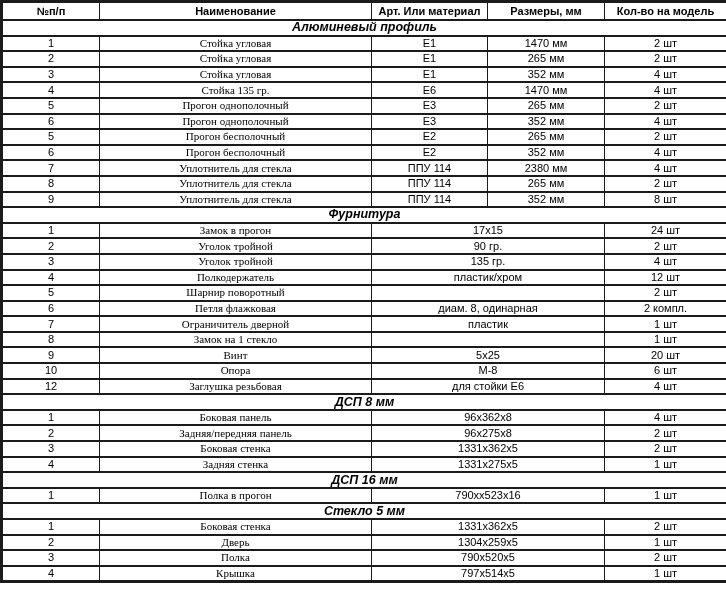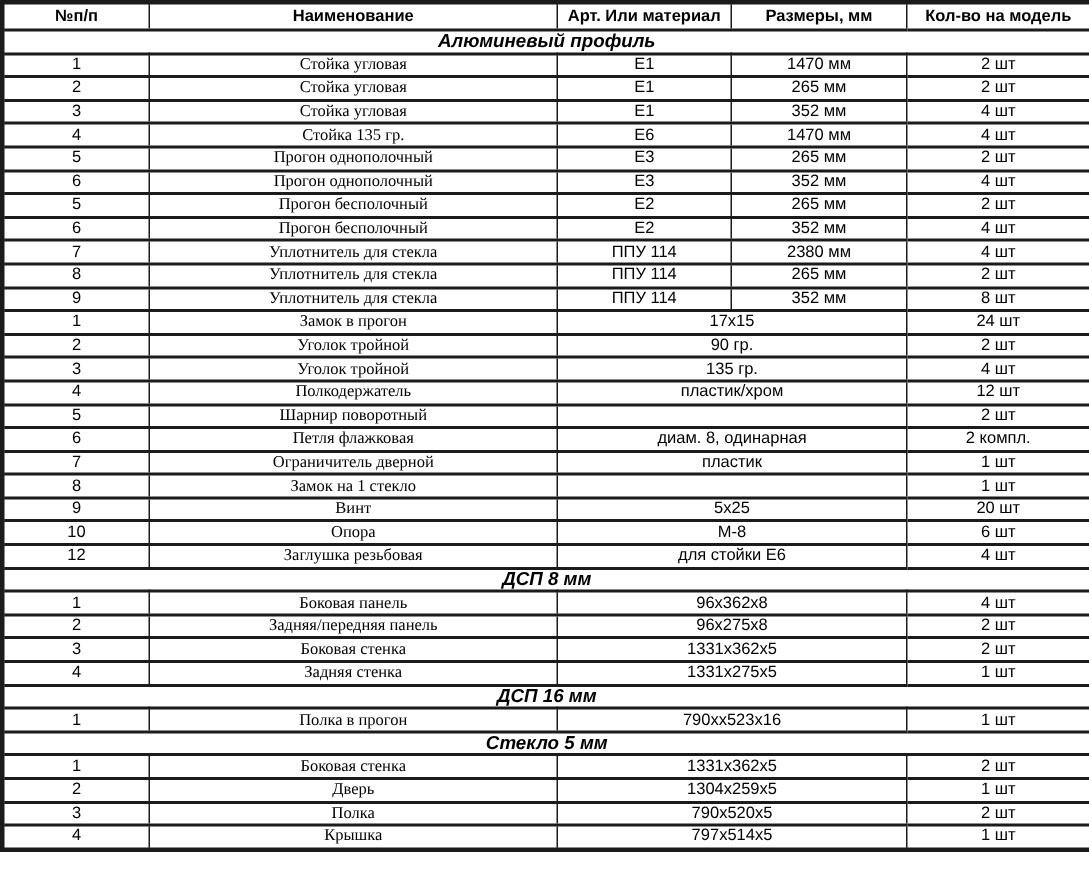--- a/index.html
+++ b/index.html
@@ -153,20 +153,23 @@
         <td class="cell-size">265 мм</td>
         <td class="cell-qty">2 шт</td>
       </tr>
       <tr class="data-row">
         <td class="cell-num">9</td>
         <td class="cell-name">Уплотнитель для стекла</td>
         <td class="cell-art">ППУ 114</td>
         <td class="cell-size">352 мм</td>
         <td class="cell-qty">8 шт</td>
       </tr>
+      <tr class="section-row">
+        <td colspan="5">Фурнитура</td>
+      </tr>
       <tr class="data-row">
         <td class="cell-num">1</td>
         <td class="cell-name">Замок в прогон</td>
         <td class="cell-spec" colspan="2">17х15</td>
         <td class="cell-qty">24 шт</td>
       </tr>
       <tr class="data-row">
         <td class="cell-num">2</td>
         <td class="cell-name">Уголок тройной</td>
         <td class="cell-spec" colspan="2">90 гр.</td>

